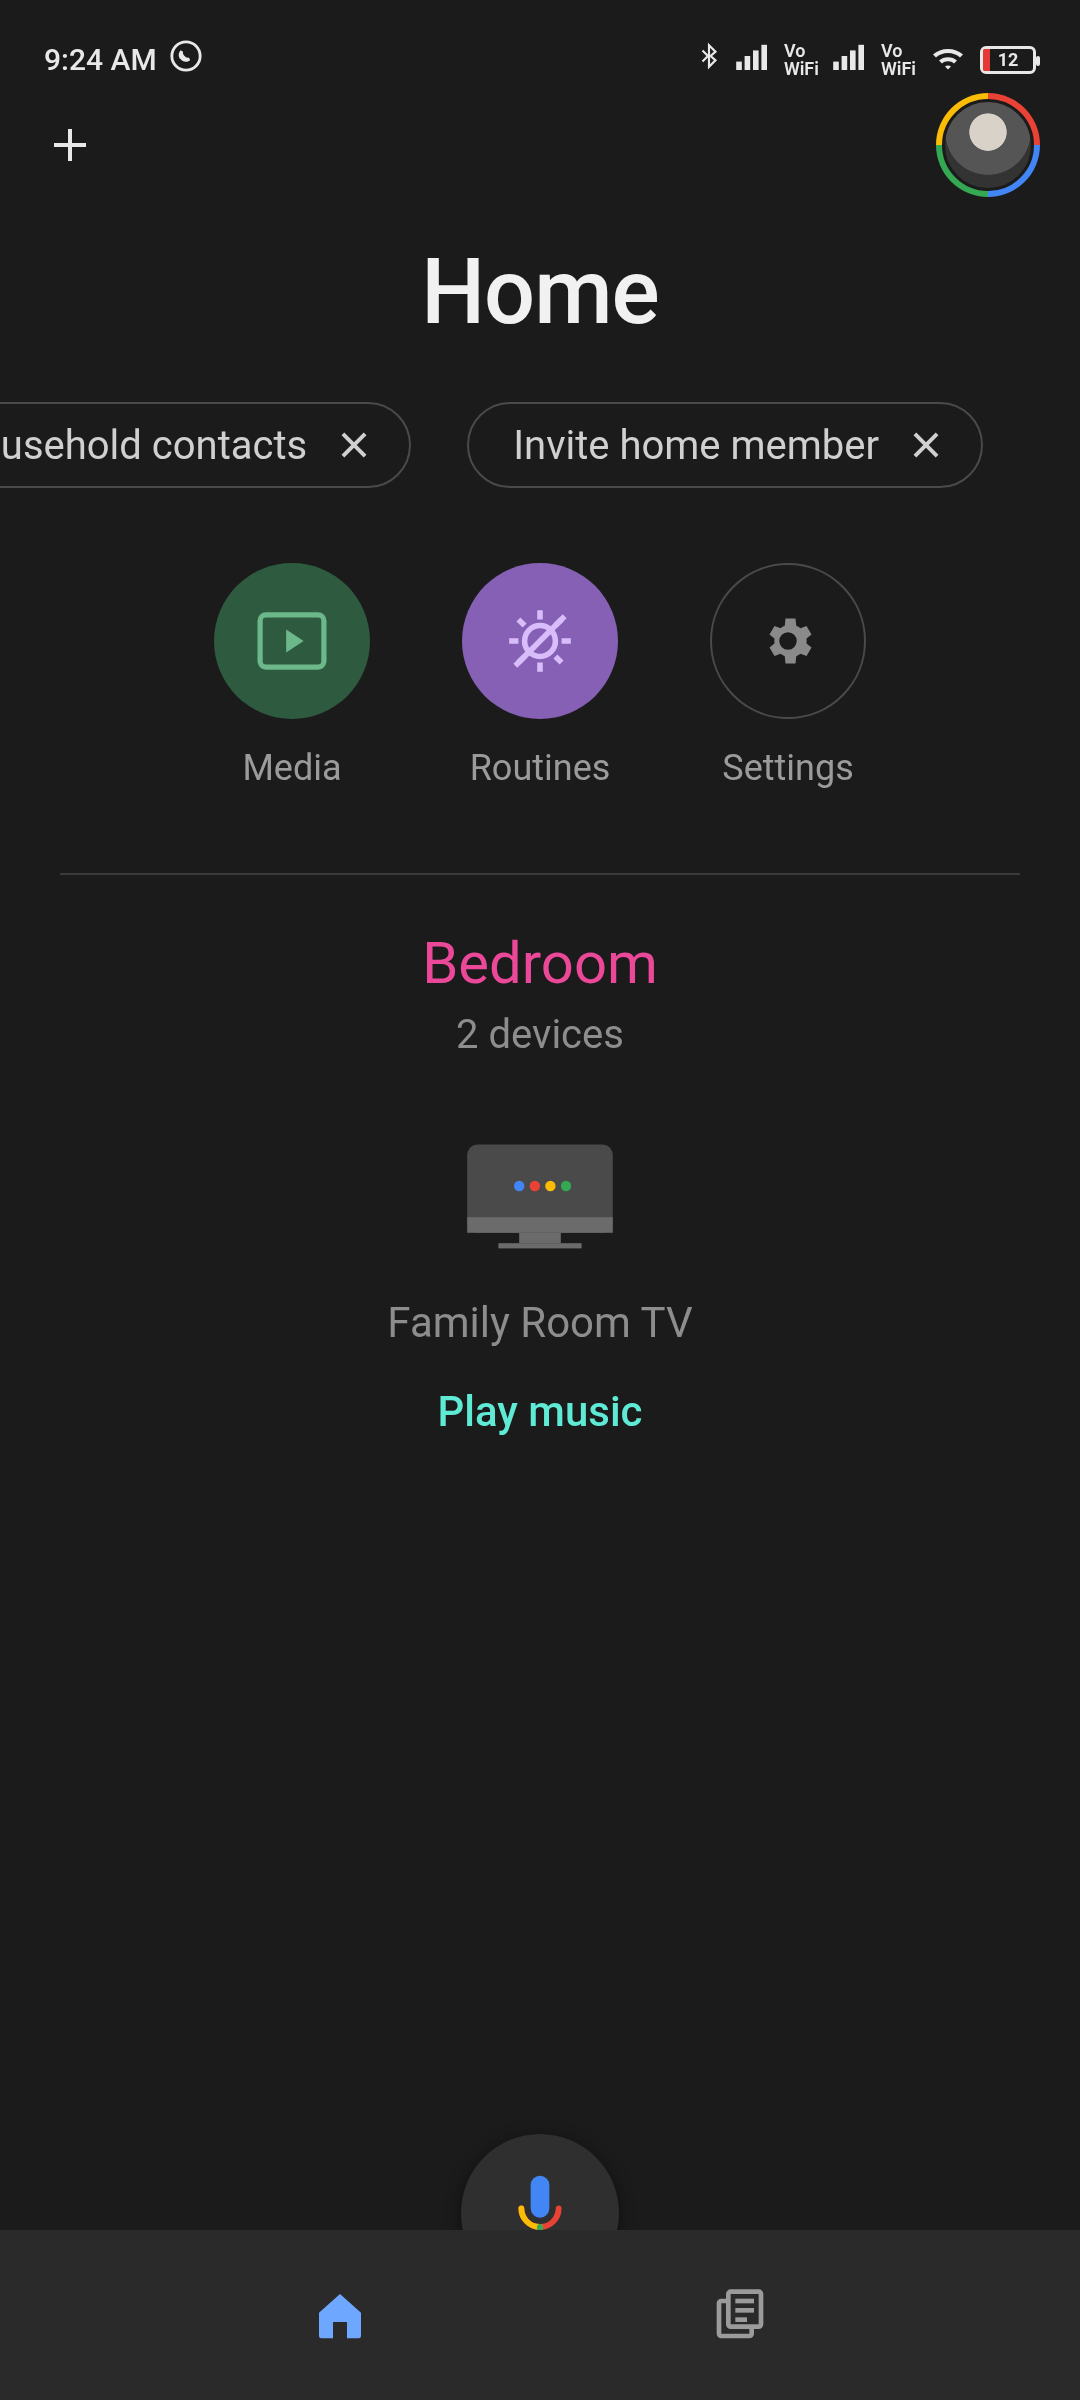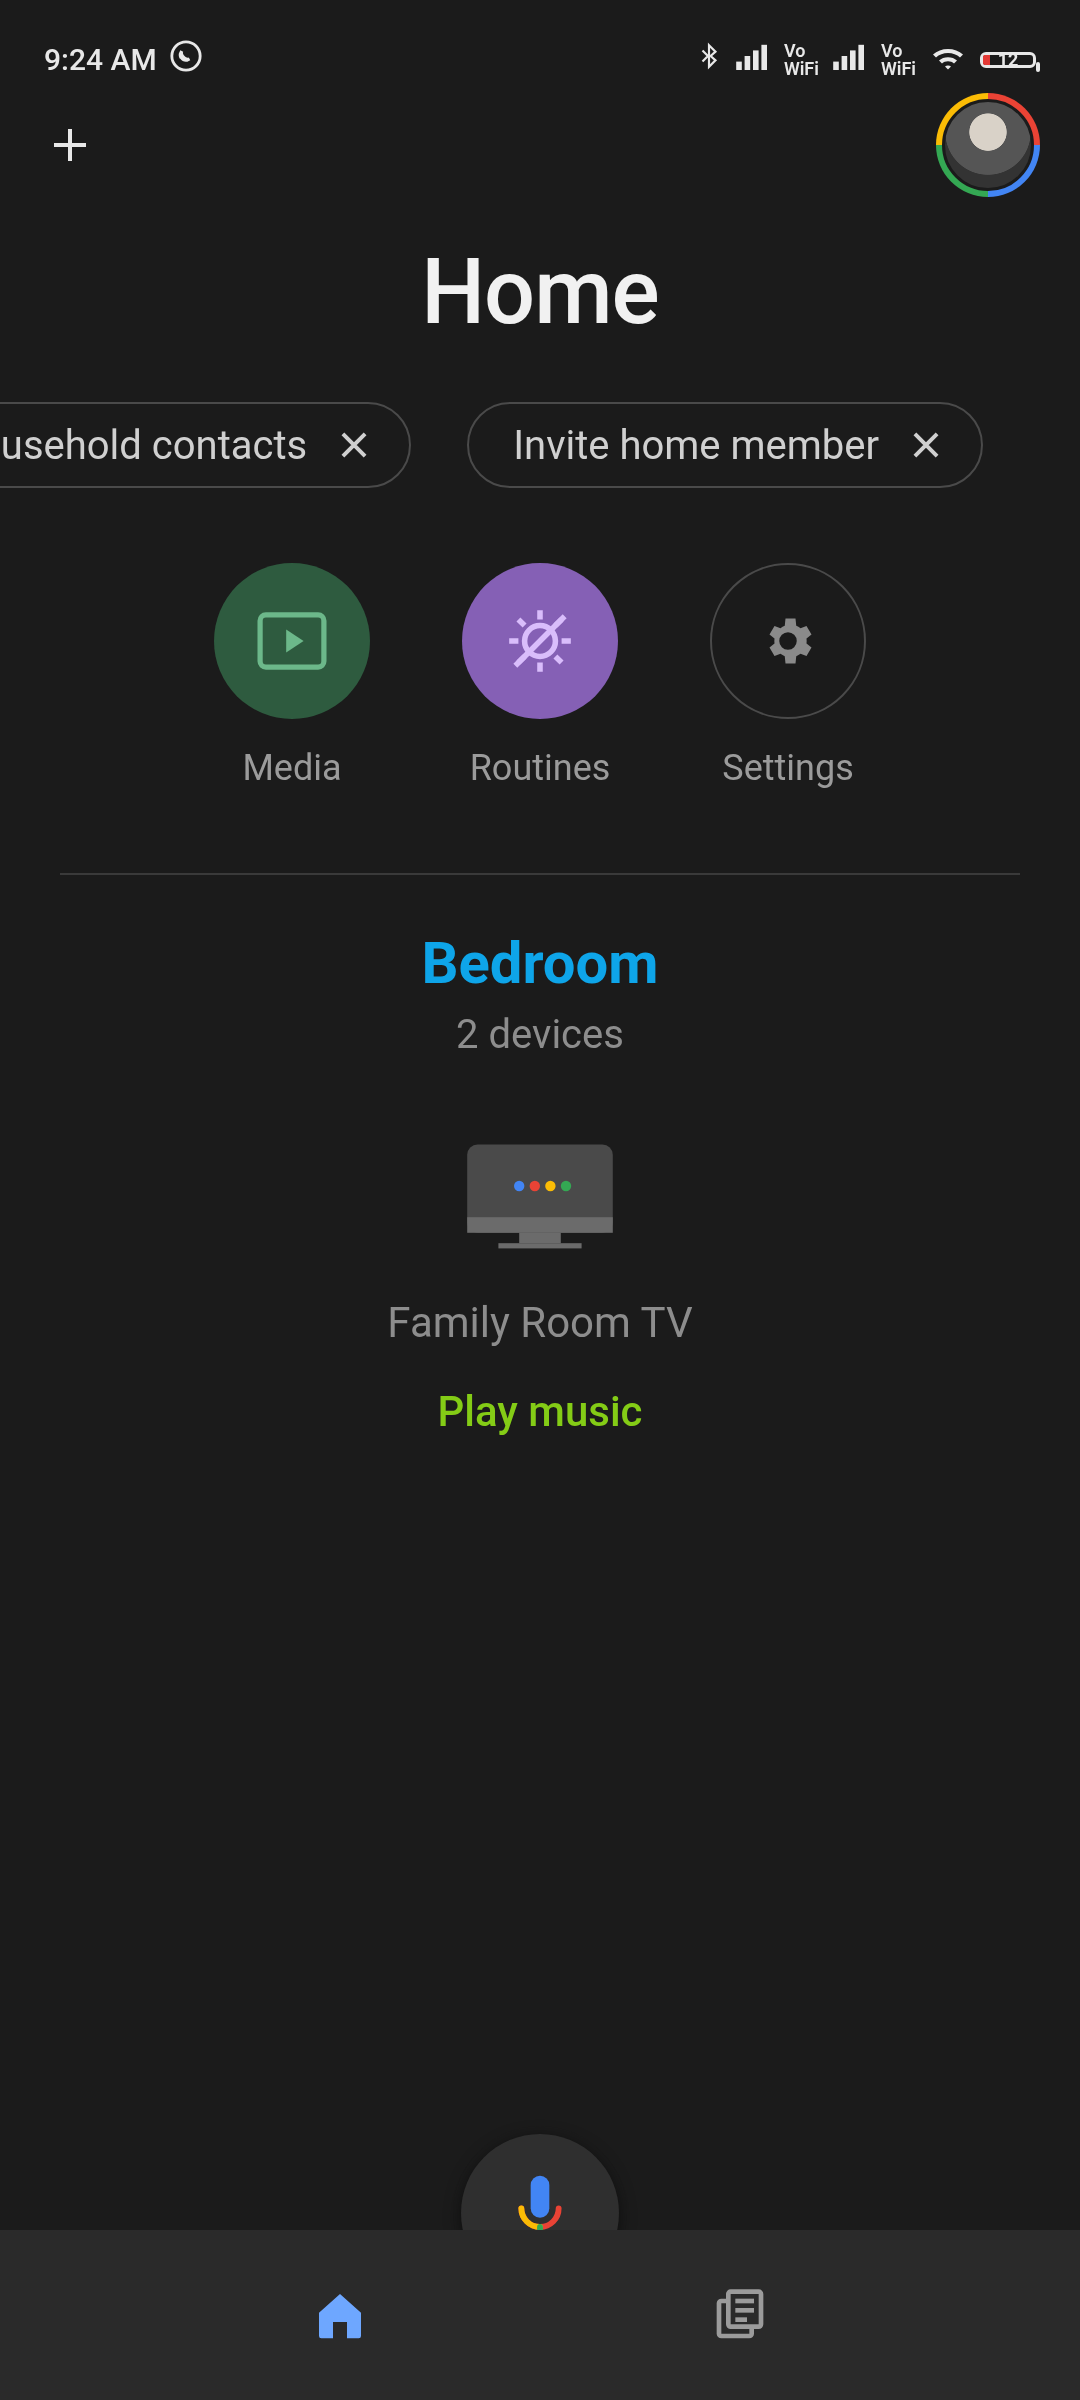--- a/index.html
+++ b/index.html
@@ -24,21 +24,21 @@
     color: #e8e8e8;
   }
   .status-left { display: flex; align-items: center; gap: 12px; }
   .status-right { display: flex; align-items: center; gap: 14px; }
   .status-right svg { fill: #e8e8e8; }
   .vo-wifi {
     display: flex; flex-direction: column; align-items: flex-start;
     font-size: 18px; line-height: 18px; font-weight: 600;
   }
   .battery {
-    width: 56px; height: 16px; border: 3px solid #e8e8e8; border-radius: 6px;
+    width: 56px; height: 28px; border: 3px solid #e8e8e8; border-radius: 6px;
     position: relative; display: flex; align-items: center;
   }
   .battery::after {
     content:""; position:absolute; right:-7px; top:7px; width:4px; height:10px;
     background:#e8e8e8; border-radius:2px;
   }
   .battery .lvl { height:100%; width:14%; background:#e53935; border-radius:2px 0 0 2px; }
   .battery .num {
     position:absolute; left:0; right:0; text-align:center; font-size:18px; font-weight:700; color:#e8e8e8;
   }
@@ -103,30 +103,30 @@
   .qa-circle.routines{ background:#8560b5; }
   .qa-circle.settings{ background:transparent; border:2px solid #4a4a4a; }
   .qa-label { font-size:36px; color:#9b9b9b; }
 
   .divider {
     height:2px; background:#3a3a3a; margin: 84px 60px 0 60px;
   }
 
   
   .room-head { text-align:center; margin-top:54px; }
-  .room-name { font-size:58px; font-weight:700; color:#0ea5e9; }
+  .room-name { font-size:58px; font-weight:400; color:#ec4899; }
   .room-sub  { font-size:40px; color:#8d8d8d; margin-top:14px; }
 
   .devices {
     display:flex; justify-content:center; gap:90px; margin-top:76px;
   }
   .device { display:flex; flex-direction:column; align-items:center; width:340px; }
   .device-icon { width:160px; height:130px; display:flex; align-items:center; justify-content:center; }
   .device-label { font-size:42px; color:#8d8d8d; margin-top:34px; text-align:center; }
-  .device-action { font-size:42px; color:#84cc16; margin-top:40px; font-weight:500; }
+  .device-action { font-size:42px; color:#5eead4; margin-top:40px; font-weight:500; }
 
   
   .bottom-nav {
     position:absolute; bottom:0; left:0; right:0; height:170px;
     background:#2a2a2a;
     display:flex; align-items:center; justify-content:space-around;
     padding:0 140px;
   }
   .nav-btn { width:70px; height:70px; display:flex; align-items:center; justify-content:center; }
 

